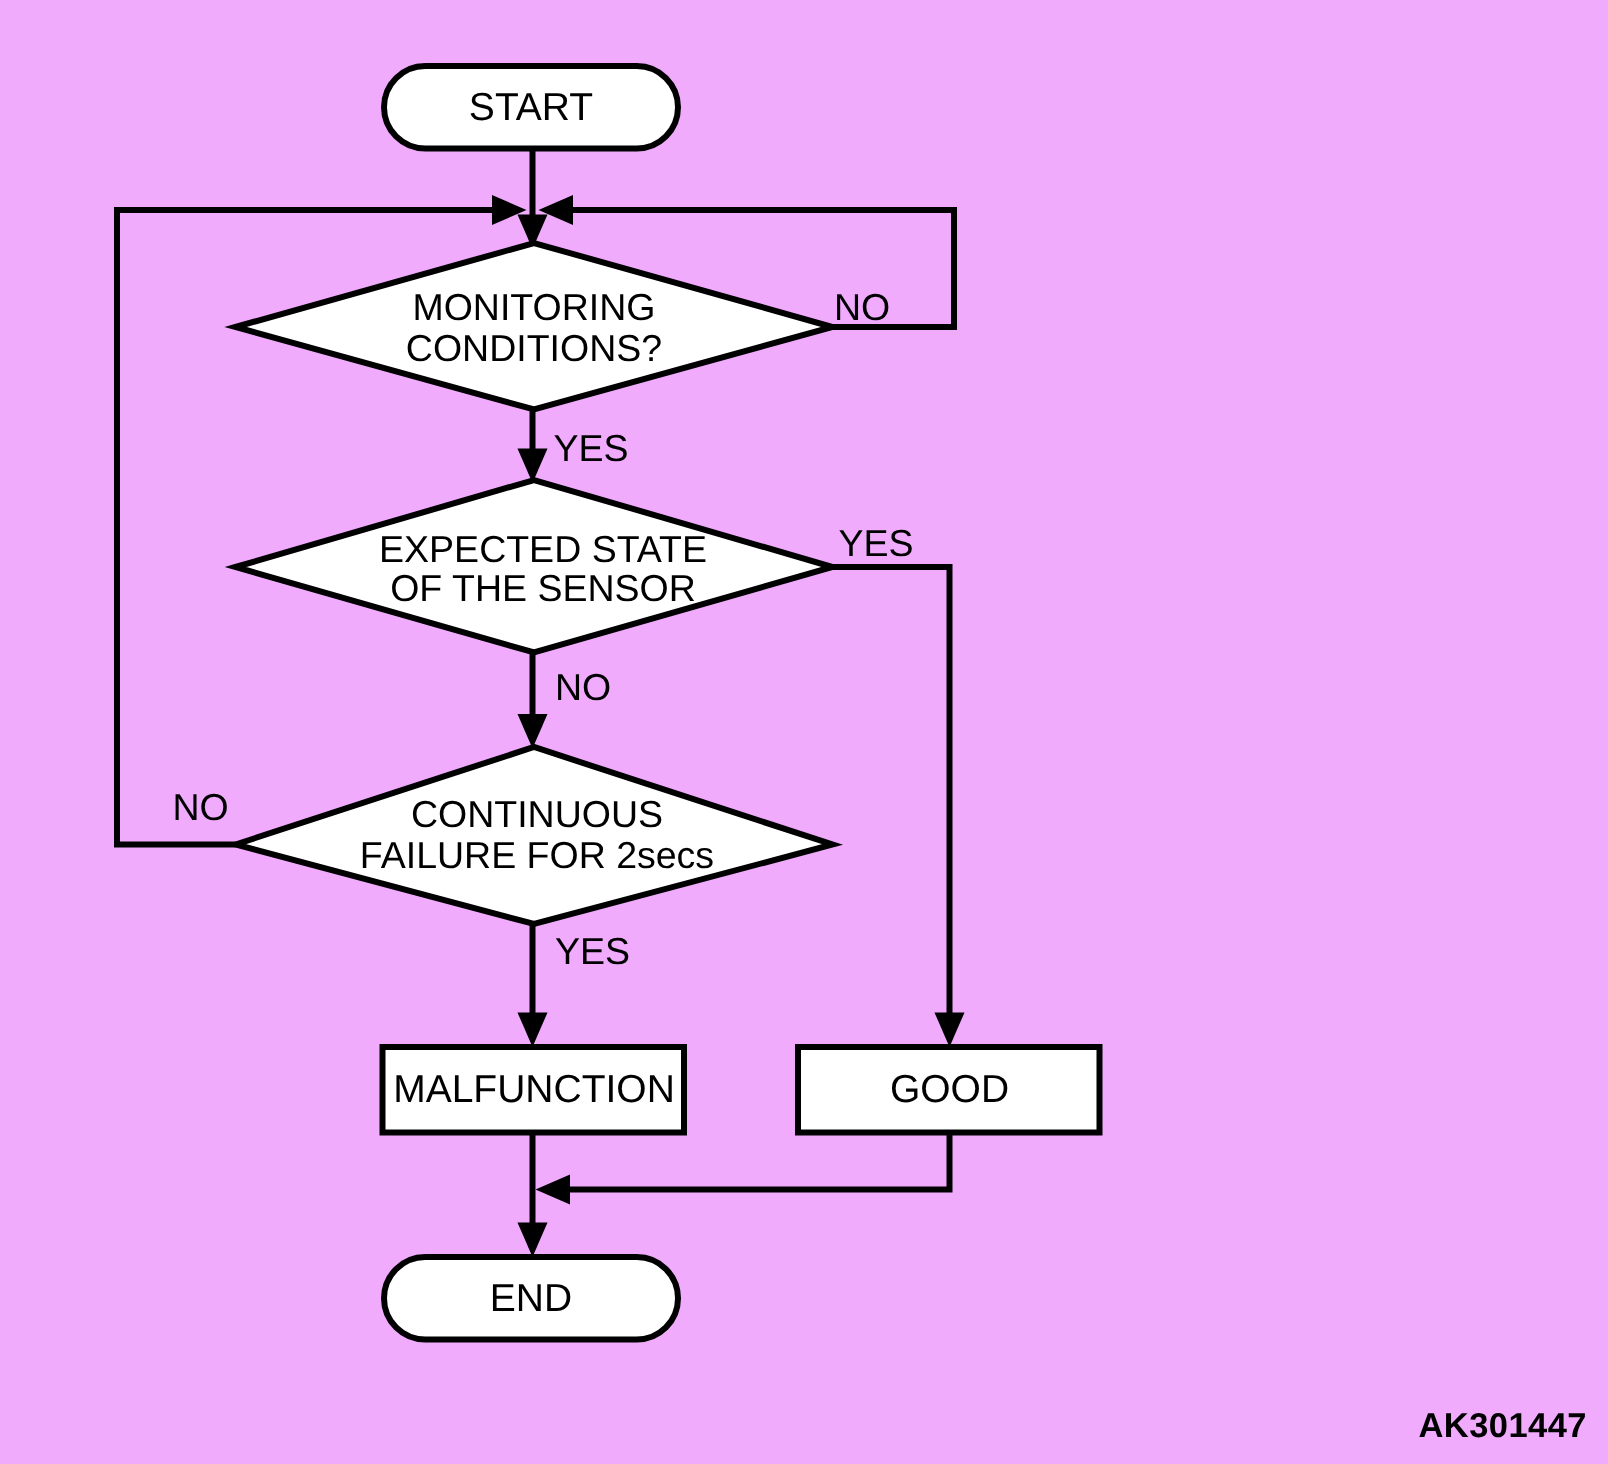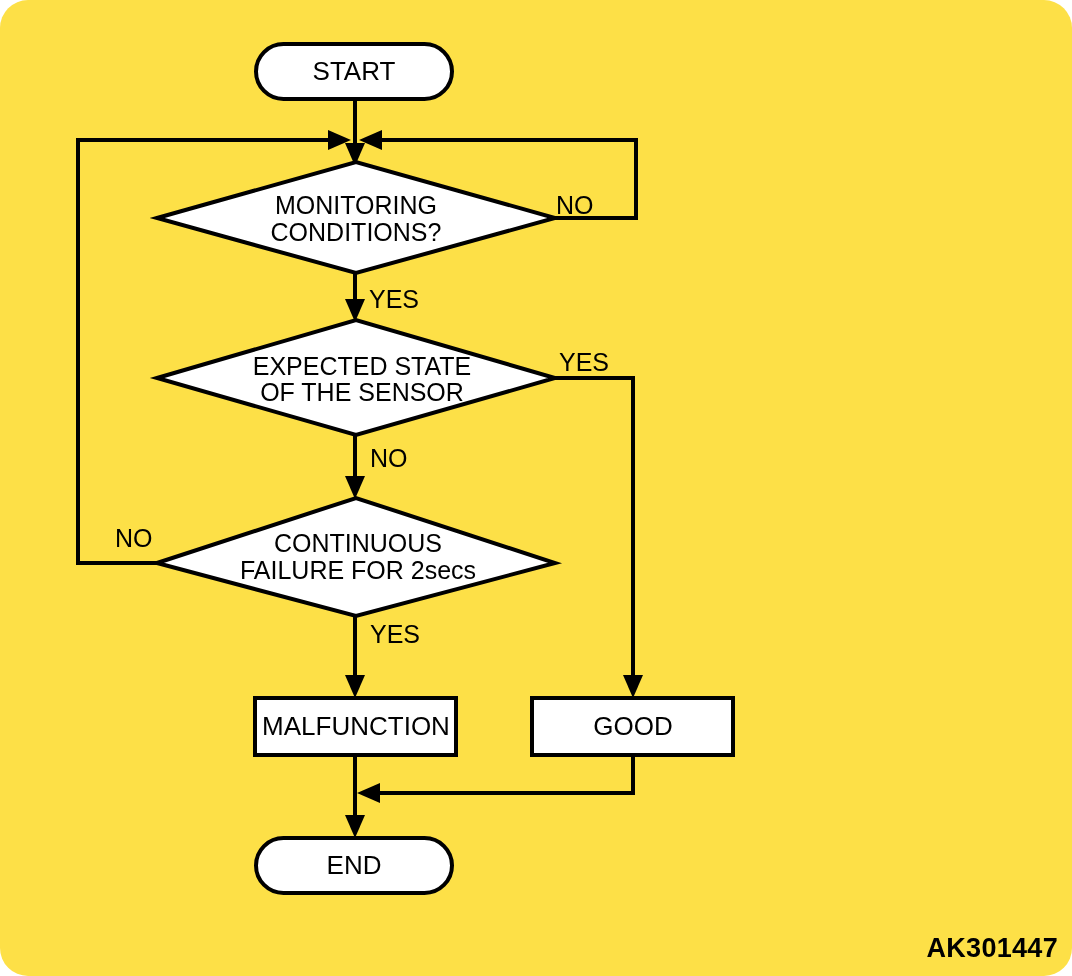--- a/index.html
+++ b/index.html
@@ -7,23 +7,22 @@
     padding: 0;
     background: #ffffff;
   }
   body {
     font-family: "Liberation Sans", sans-serif;
   }
   #canvas {
     position: relative;
     width: 1072px;
     height: 976px;
-    background: #fde047;
+    background: #f0abfc;
     overflow: hidden;
-    border-radius: 28px;
   }
   svg.flow {
     position: absolute;
     left: 0;
     top: 0;
     width: 1072px;
     height: 976px;
     display: block;
   }
   .shape-outline {
@@ -67,21 +66,21 @@
     font-size: 25px;
     fill: #000000;
     text-anchor: middle;
     dominant-baseline: middle;
   }
   .ref-code {
     position: absolute;
     right: 14px;
     bottom: 12px;
     font-family: "Liberation Sans", sans-serif;
-    font-size: 27px;
+    font-size: 23px;
     font-weight: bold;
     color: #000000;
     letter-spacing: 0.3px;
   }
 </style>
 </head>
 <body>
 
 <div id="canvas">
 

